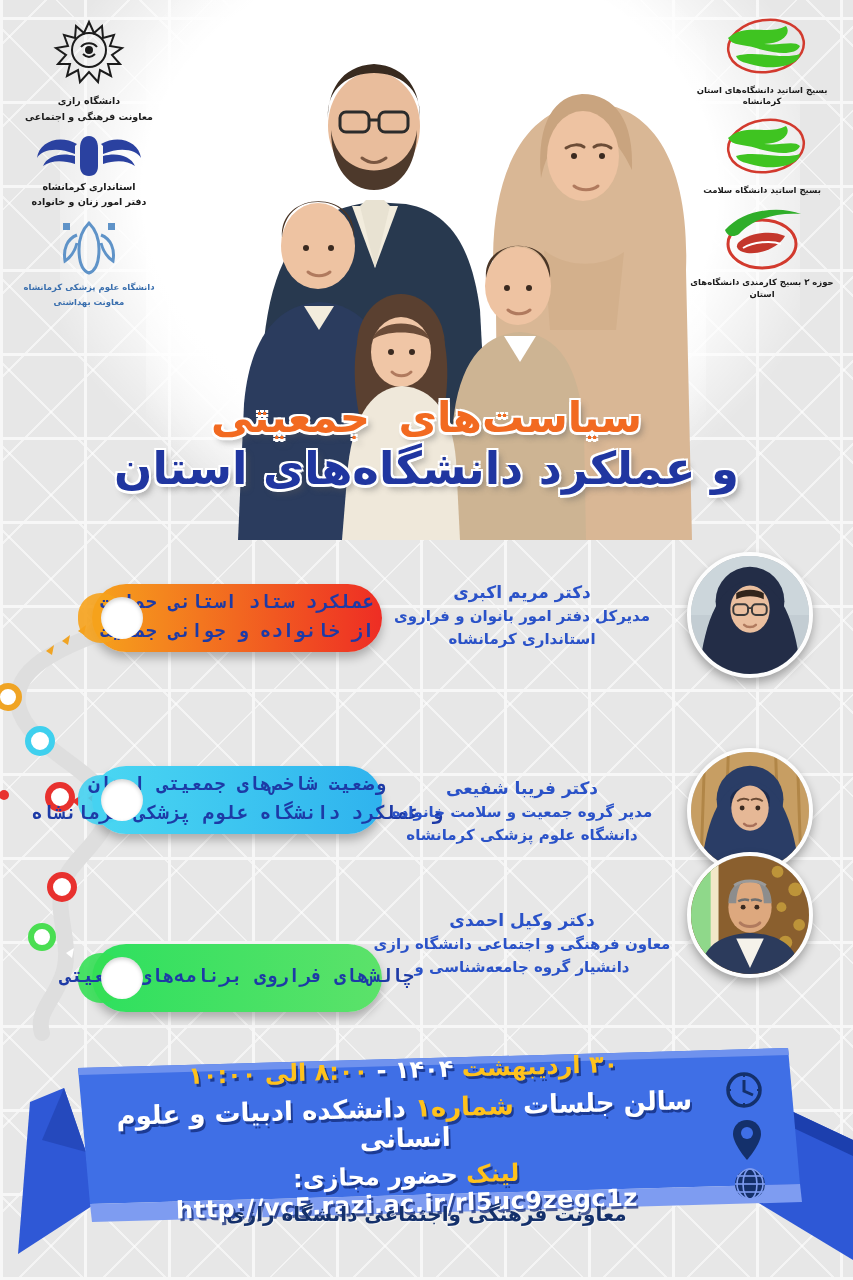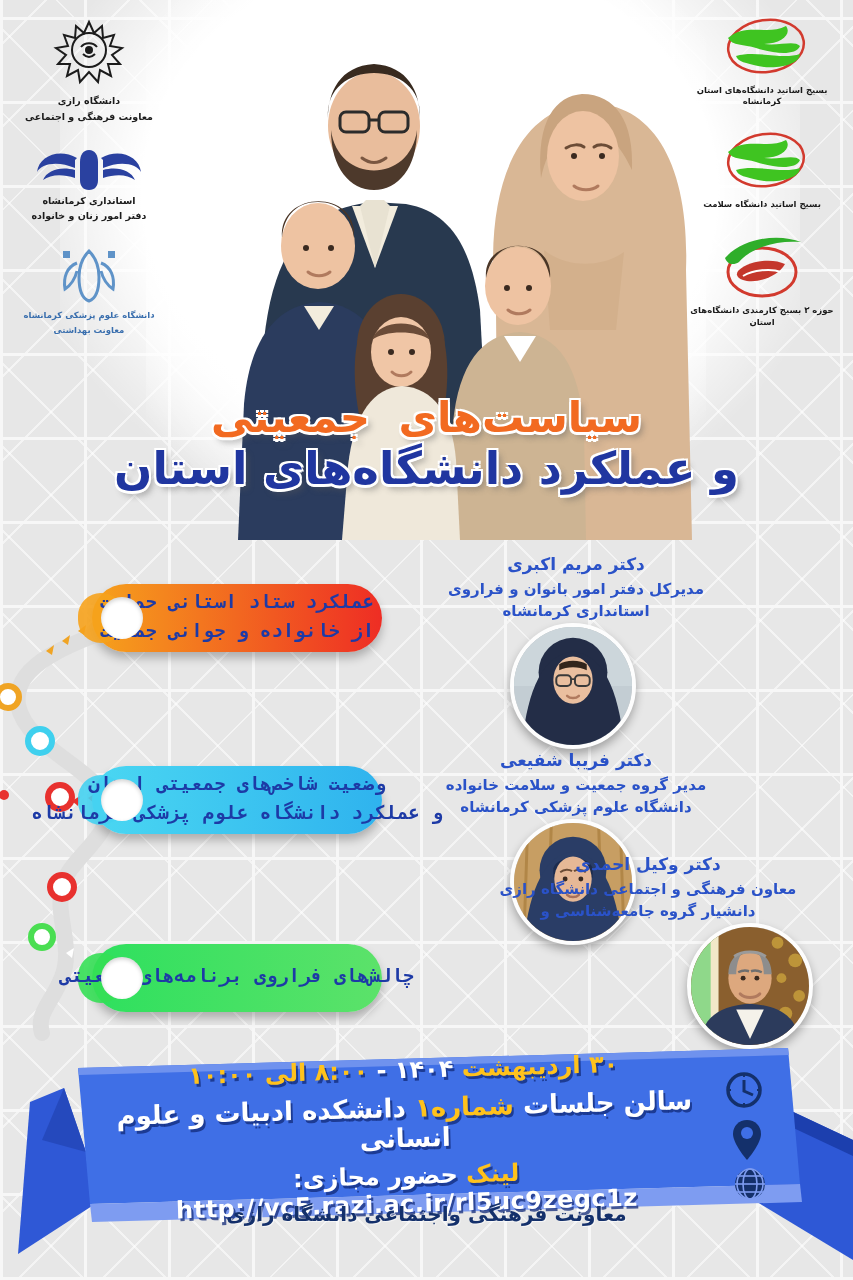--- a/index.html
+++ b/index.html
@@ -9,21 +9,21 @@
     background-color:#e7e7e7;
     background-image:
       repeating-linear-gradient(0deg,#f7f7f7 0 3px,transparent 3px 84px),
       repeating-linear-gradient(90deg,#f7f7f7 0 3px,transparent 3px 84px),
       repeating-linear-gradient(45deg,rgba(255,255,255,.55) 0 2px,transparent 2px 59px),
       repeating-linear-gradient(-45deg,rgba(255,255,255,.55) 0 2px,transparent 2px 59px);
   }
   .topglow{position:absolute;left:60px;top:-60px;width:740px;height:560px;
     background:radial-gradient(ellipse at 50% 45%, #ffffff 0%, #ffffff 55%, rgba(255,255,255,0) 78%);}
   
-  .logo-col{position:absolute;display:flex;flex-direction:column;align-items:center;gap:22px;z-index:5;}
+  .logo-col{position:absolute;display:flex;flex-direction:column;align-items:center;gap:8px;z-index:5;}
   .logo-col.left{left:14px;top:14px;width:150px;}
   .logo-col.right{right:6px;top:16px;width:170px;}
   .logo-block{display:flex;flex-direction:column;align-items:center;text-align:center;}
   .logo-cap{direction:rtl;font-size:9.5px;line-height:1.35;color:#1b1b1b;font-weight:bold;margin-top:3px;}
   .logo-cap.blue{color:#3a6fae;}
   .logo-cap.small{font-size:8.5px;}
   
   .title{position:absolute;left:0;right:0;top:393px;text-align:center;direction:rtl;z-index:6;}
   .title .l1{font-size:42px;font-weight:700;color:#f26a21;letter-spacing:1px;word-spacing:14px;
     text-shadow:-2px -2px 0 #fff,2px -2px 0 #fff,-2px 2px 0 #fff,2px 2px 0 #fff,0 3px 0 #fff,4px 5px 6px rgba(90,90,90,.45);}
@@ -37,21 +37,21 @@
   .ribbon .tab{position:absolute;left:-14px;top:9px;width:46px;height:50px;border-radius:26px;z-index:-1;opacity:.9;}
   .ribbon .hole{position:absolute;left:9px;top:50%;transform:translateY(-50%);width:42px;height:42px;border-radius:50%;
     background:#fff;box-shadow:inset 0 2px 4px rgba(0,0,0,.18);}
   .ribbon.r1{top:584px;background:linear-gradient(90deg,#f6a21c,#ee2d24);}
   .ribbon.r1 .tab{background:#f6a21c;}
   .ribbon.r2{top:766px;background:linear-gradient(90deg,#4ad7f2,#2fb3ee);}
   .ribbon.r2 .tab{background:#45d2f1;}
   .ribbon.r3{top:944px;background:linear-gradient(90deg,#2ee05e,#5ce26a);}
   .ribbon.r3 .tab{background:#35df55;}
   
-  .speaker{position:absolute;right:40px;width:480px;display:flex;align-items:center;justify-content:flex-end;z-index:4;flex-direction:column;}
+  .speaker{position:absolute;right:40px;width:480px;display:flex;align-items:center;justify-content:flex-end;z-index:4;}
   .sp1{top:552px;}.sp2{top:748px;}.sp3{top:852px;align-items:flex-end;}
   .sp-text{direction:rtl;text-align:center;color:#2a52c8;font-weight:800;width:330px;margin-left:6px;}
   .sp-text .nm{font-size:17px;line-height:1.5;}
   .sp-text .rl{font-size:15px;line-height:1.5;}
   .sp-photo{width:118px;height:118px;border-radius:50%;border:4px solid #fdfdfd;overflow:hidden;flex:0 0 auto;
     box-shadow:0 5px 10px rgba(0,0,0,.3);background:#ccc;}
   .sp-photo svg{display:block;}
   
   .banner-svg{position:absolute;left:0;top:1038px;z-index:5;}
   .banner-text{position:absolute;left:92px;top:1050px;width:626px;z-index:6;direction:rtl;text-align:center;

